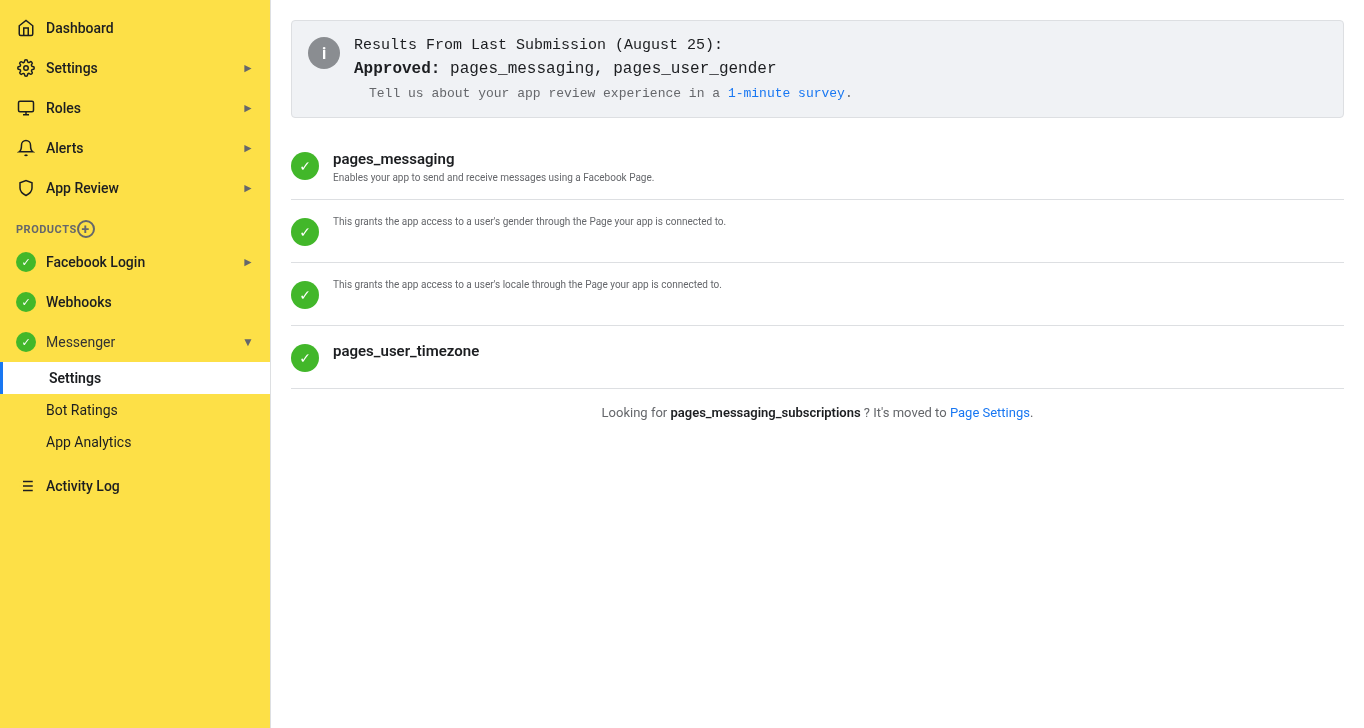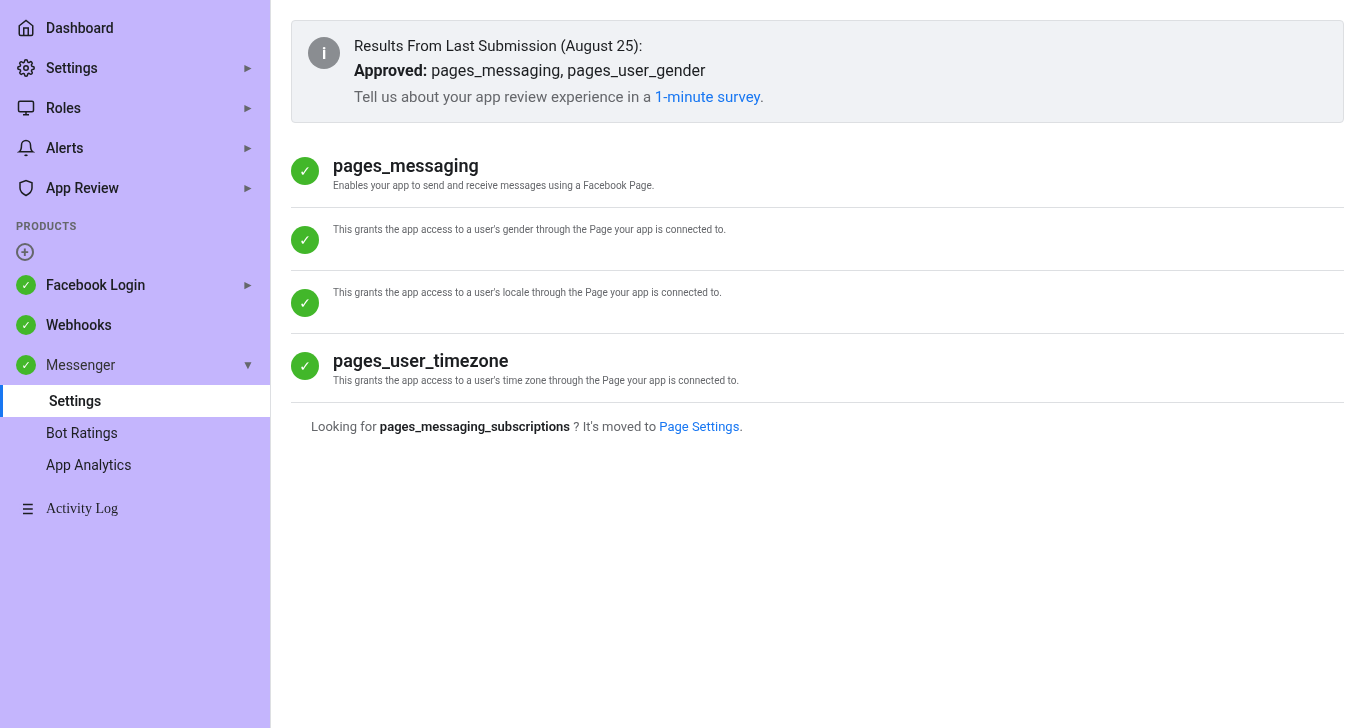--- a/index.html
+++ b/index.html
@@ -2,21 +2,21 @@
 <html><head>
   <meta charset="utf-8">
   <style>
     * { box-sizing: border-box; margin: 0; padding: 0; }
     body { font-family: -apple-system, BlinkMacSystemFont, 'Segoe UI', Roboto, sans-serif; font-size: 14px; color: #333; display: flex; height: 728px; overflow: hidden; background: #f0f2f5; }
 
     
     .sidebar {
       width: 270px;
       min-width: 270px;
-      background: #c4b5fd;
+      background: #fde047;
       height: 100%;
       overflow-y: auto;
       padding-top: 8px;
     }
 
     .sidebar-item {
       display: flex;
       align-items: center;
       padding: 10px 16px;
       cursor: pointer;
@@ -42,22 +42,22 @@
       font-size: 12px;
     }
 
     .sidebar-section-label {
       padding: 12px 16px 4px 16px;
       font-size: 11px;
       font-weight: 700;
       color: #65676b;
       letter-spacing: 0.5px;
       display: flex;
-      gap: 10px;
-      flex-direction: column;
+      align-items: center;
+      gap: 0;
     }
 
     .sidebar-sub-item {
       display: flex;
       align-items: center;
       padding: 8px 16px 8px 46px;
       cursor: pointer;
       color: #1c1e21;
       font-size: 14px;
     }
@@ -109,39 +109,41 @@
       align-items: center;
       justify-content: center;
       color: white;
       font-size: 16px;
       font-weight: 700;
       flex-shrink: 0;
     }
 
     .info-content {
       flex: 1;
+      font-family: Liberation Mono, monospace;
     }
 
     .info-title {
       font-size: 15px;
       color: #1c1e21;
       margin-bottom: 6px;
     }
 
     .info-approved {
       font-size: 16px;
       color: #1c1e21;
       margin-bottom: 8px;
     }
 
     .info-approved strong { font-weight: 700; }
 
     .info-survey {
-      font-size: 15px;
-      color: #65676b;
+      font-size: 13px;
+      color: #65676b;
+      margin-left: 15px;
     }
 
     .info-survey a {
       color: #1877f2;
       text-decoration: none;
     }
 
     
     .permission-item {
       border-top: 1px solid #dddfe2;
@@ -167,38 +169,39 @@
       justify-content: center;
       color: white;
       font-size: 14px;
       flex-shrink: 0;
       margin-top: 2px;
     }
 
     .perm-content {}
 
     .perm-name {
-      font-size: 18px;
+      font-size: 15px;
       font-weight: 600;
       color: #1c1e21;
       margin-bottom: 4px;
     }
 
     .perm-desc {
       font-size: 10px;
       color: #65676b;
     }
 
     
     .footer-note {
       padding: 16px 20px;
       font-size: 13px;
       color: #65676b;
       border-top: 1px solid #dddfe2;
       margin: 0 20px;
+      text-align: center;
     }
 
     .footer-note strong {
       font-weight: 600;
       color: #1c1e21;
     }
 
     .footer-note a {
       color: #1877f2;
       text-decoration: none;
@@ -321,21 +324,21 @@
   <div class="sidebar-sub-item active">
     <span>Settings</span>
   </div>
   <div class="sidebar-sub-item">
     <span>Bot Ratings</span>
   </div>
   <div class="sidebar-sub-item">
     <span>App Analytics</span>
   </div>
 
-  <div class="sidebar-item" style="margin-top: 8px; font-family: Liberation Serif, serif;">
+  <div class="sidebar-item" style="margin-top: 8px;">
     <span class="icon">
       <svg width="18" height="18" viewBox="0 0 24 24" fill="none" stroke="#1c1e21" stroke-width="2">
         <line x1="8" y1="6" x2="21" y2="6"></line>
           <line x1="8" y1="12" x2="21" y2="12"></line>
           <line x1="8" y1="18" x2="21" y2="18"></line>
         <line x1="3" y1="6" x2="3.01" y2="6"></line>
           <line x1="3" y1="12" x2="3.01" y2="12"></line>
           <line x1="3" y1="18" x2="3.01" y2="18"></line>
       </svg>
     </span>
@@ -380,21 +383,20 @@
       <div class="permission-item" style="border-top: 1px solid rgb(221, 223, 226);">
     <div class="perm-check">✓</div>
     <div class="perm-content">
       <div class="perm-desc">This grants the app access to a user's locale through the Page your app is connected to.</div>
     </div>
   </div>
       <div class="permission-item" style="border-top: 1px solid rgb(221, 223, 226);">
     <div class="perm-check">✓</div>
     <div class="perm-content">
       <div class="perm-name">pages_user_timezone</div>
-      <div class="perm-desc">This grants the app access to a user's time zone through the Page your app is connected to.</div>
     </div>
   </div>
     </div>
 
   <div class="footer-note">
     <span>Looking for</span>
     <strong>pages_messaging_subscriptions</strong>
     <span>? It's moved to</span>
     <a href="#">Page Settings</a><span>.</span>
   </div>

